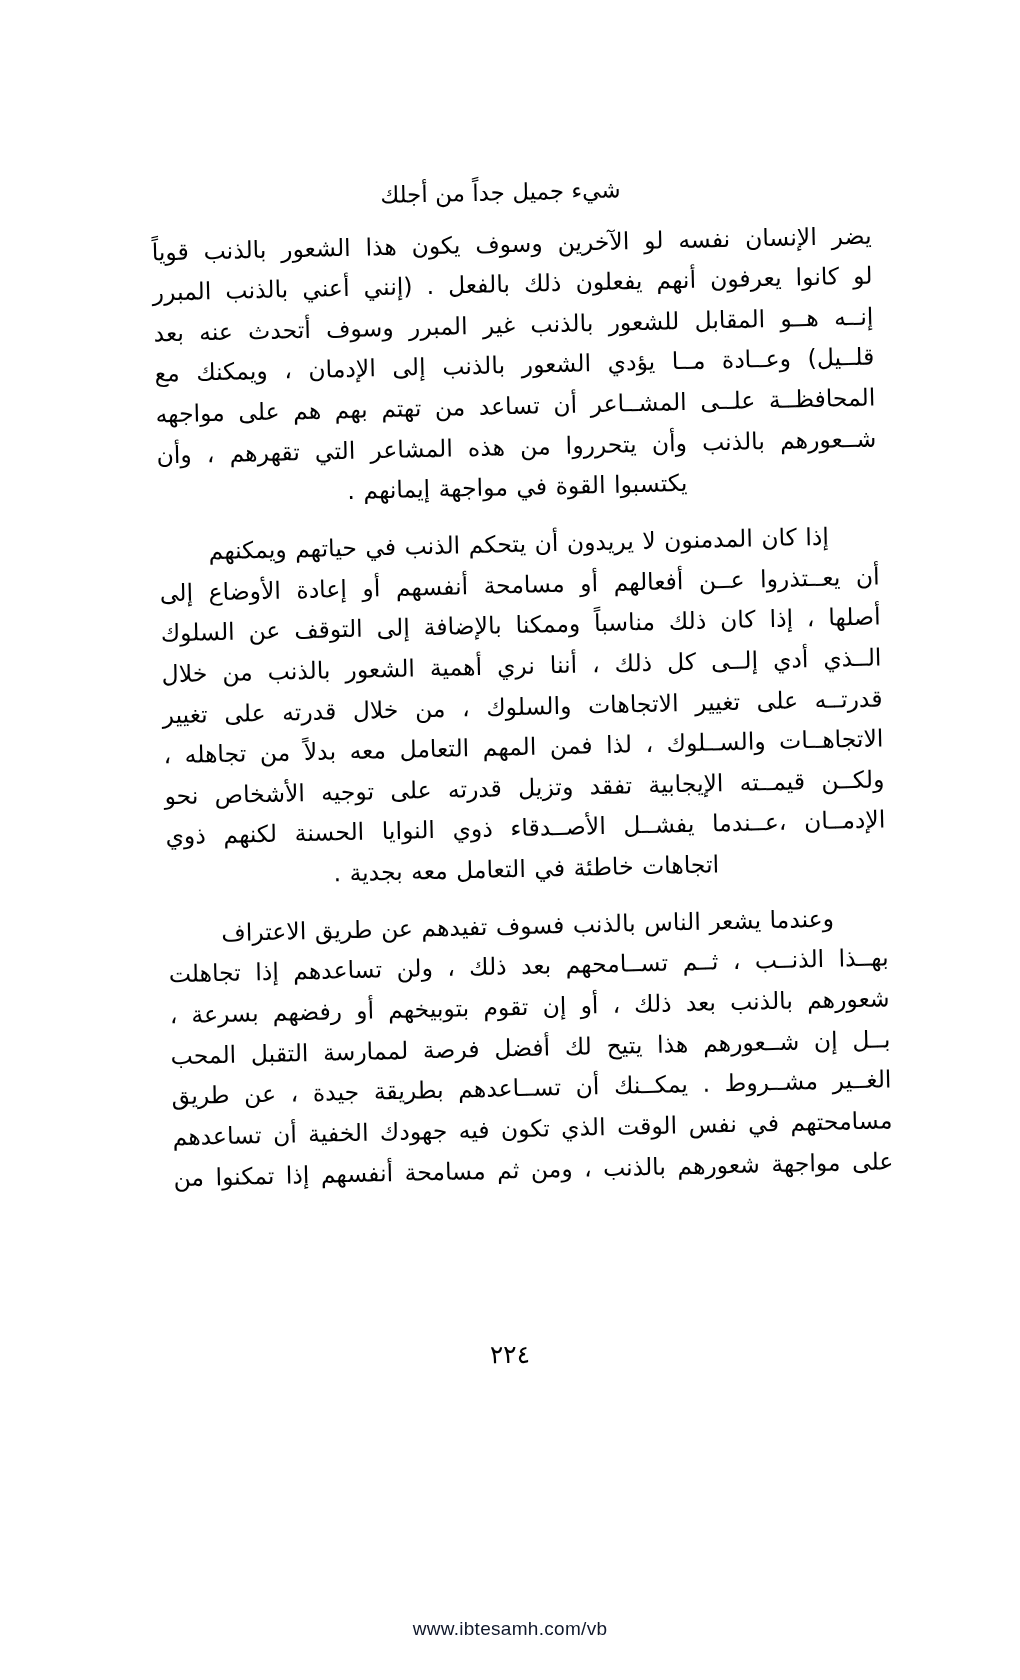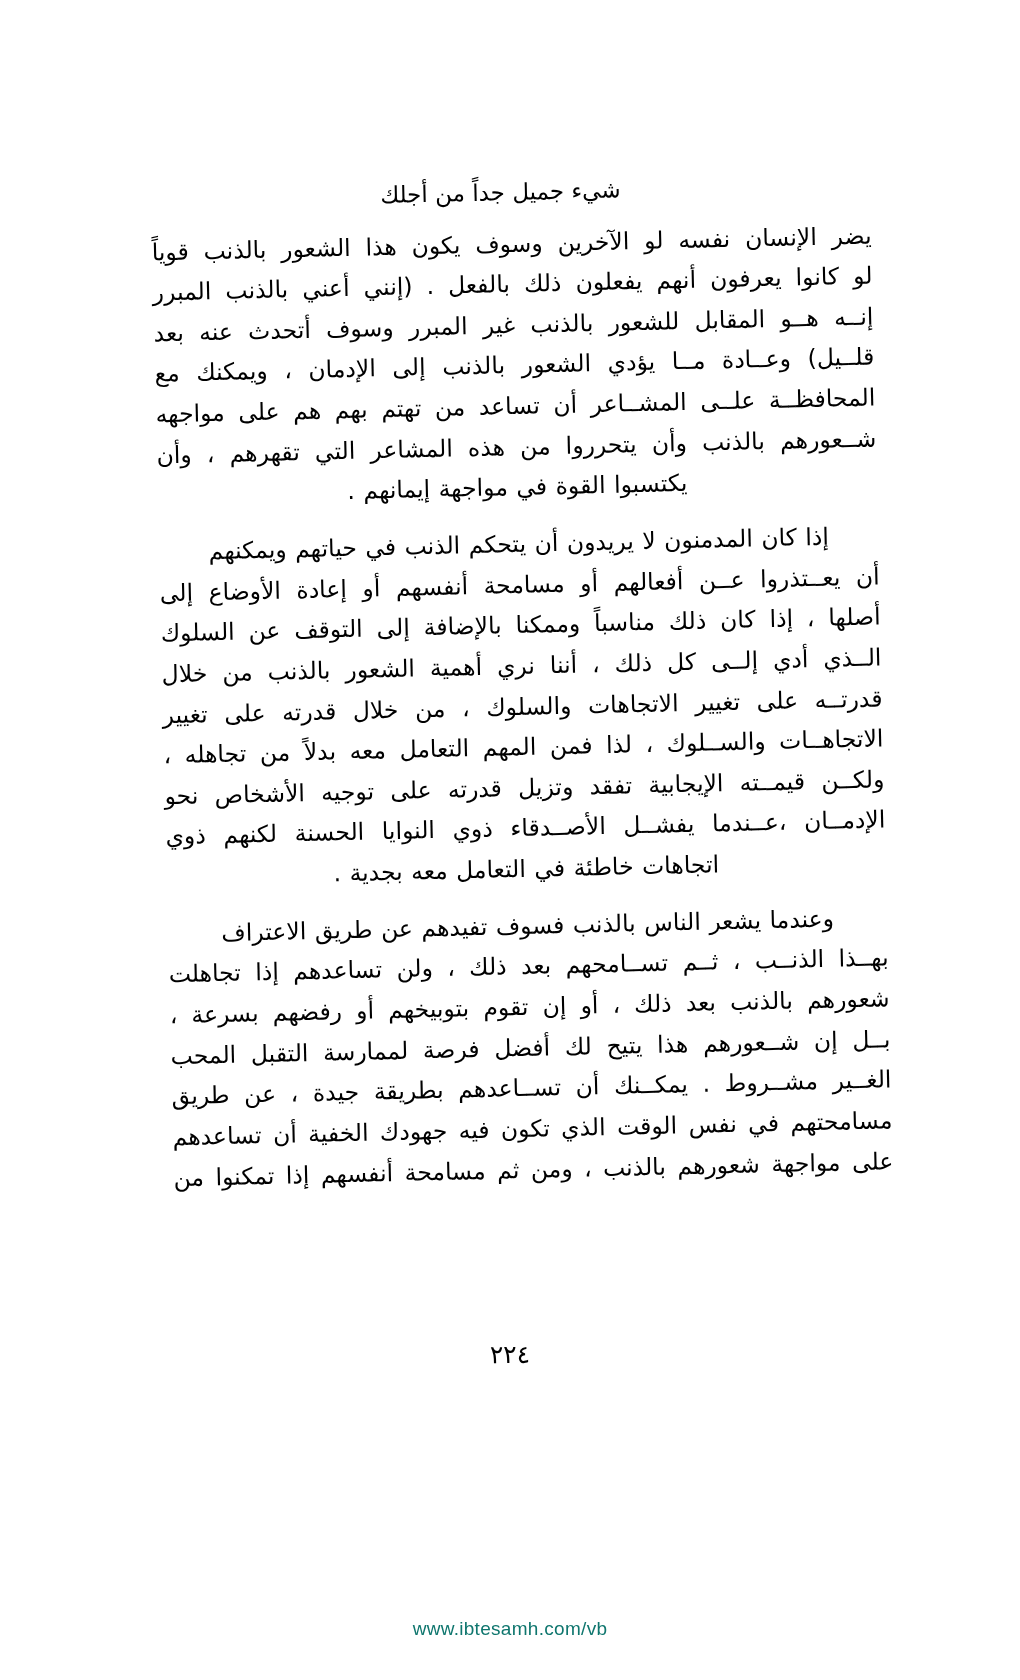--- a/index.html
+++ b/index.html
@@ -86,21 +86,21 @@
     transform: rotate(-0.6deg);
   }
 
   .watermark {
     position: absolute;
     left: 0;
     right: 0;
     top: 1618px;
     text-align: center;
     font-size: 19px;
-    color: #0f766e;
+    color: #0f172a;
     font-family: "Liberation Sans", sans-serif;
     letter-spacing: 0.3px;
     direction: ltr;
   }
 </style>
 </head>
 <body>
 
 <div class="page">
   <div class="scan-area">

